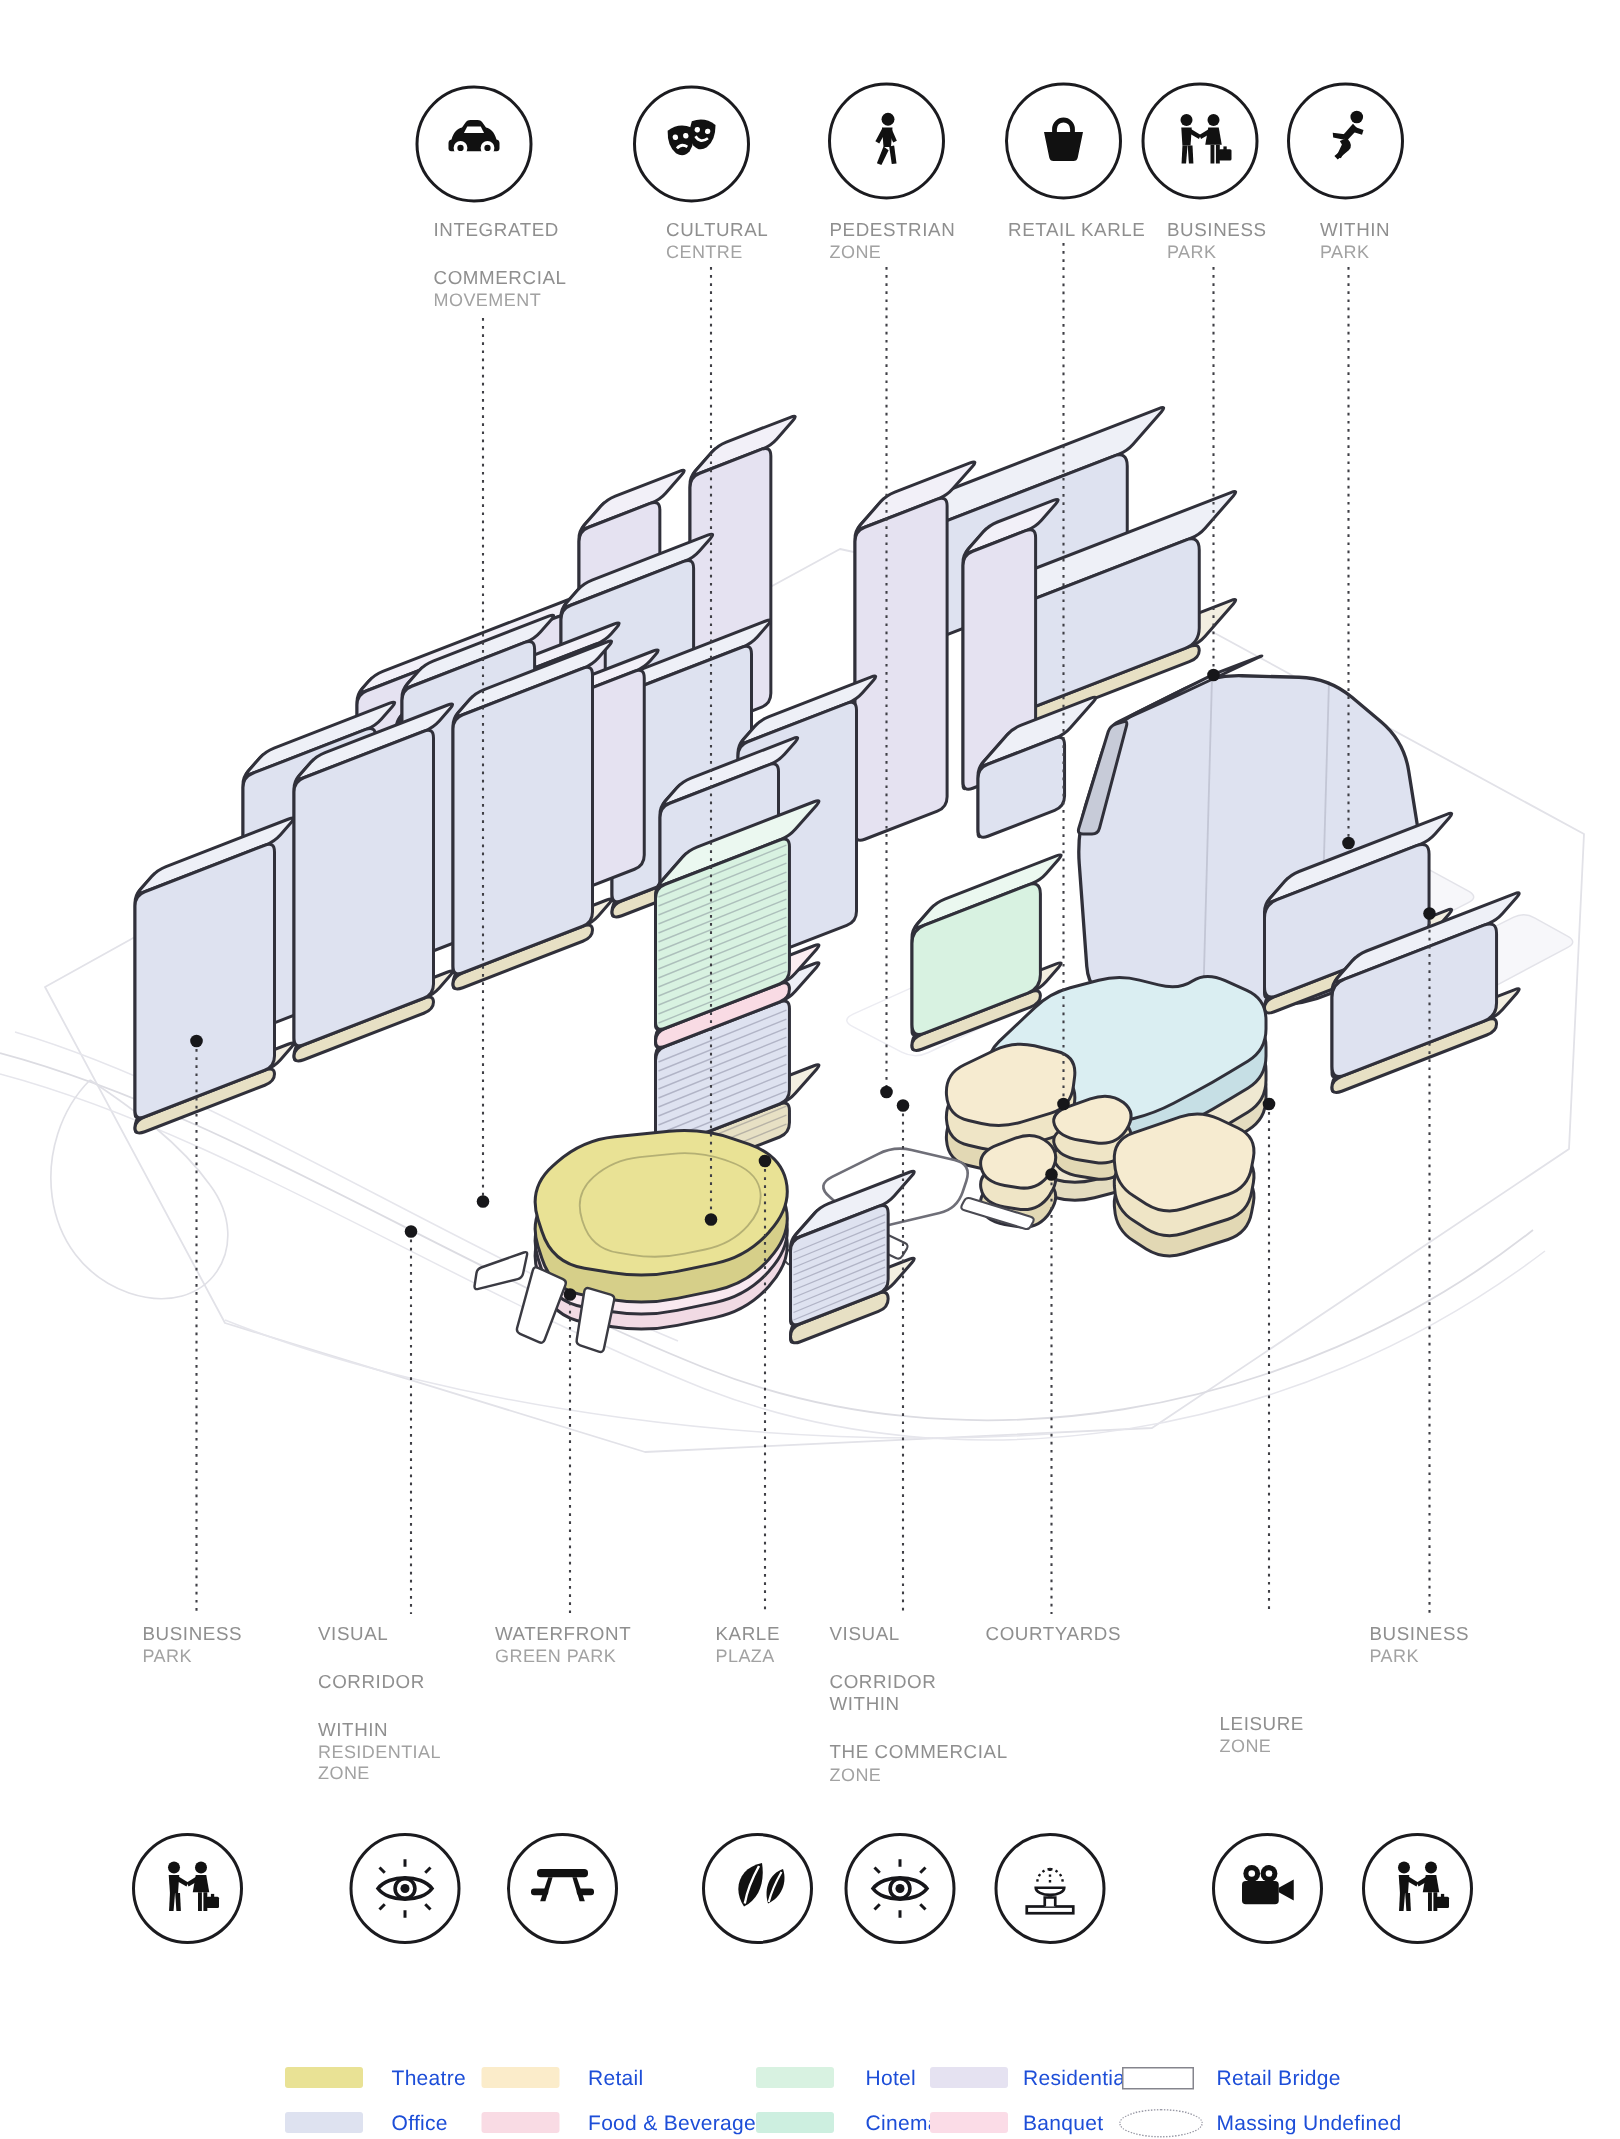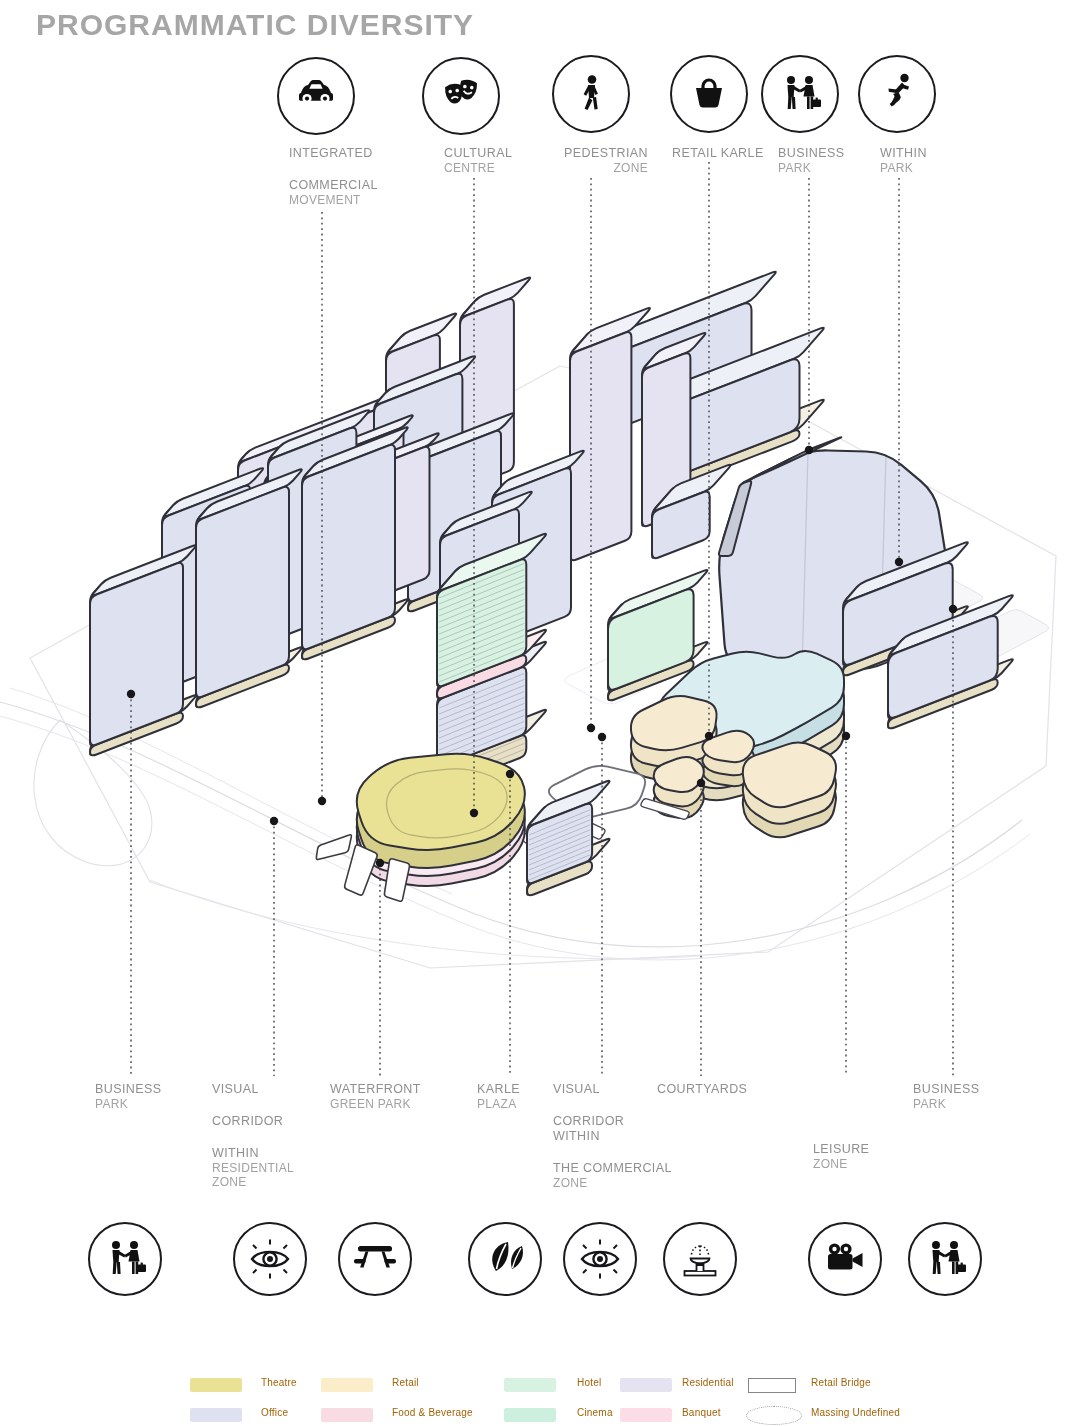--- a/index.html
+++ b/index.html
@@ -12,21 +12,21 @@
           background:#fff;display:flex;align-items:center;justify-content:center;z-index:3;box-sizing:border-box;}
   .circle.small{width:74px;height:74px;}
   .lbl{position:absolute;z-index:3;}
   .ln{display:block;font-size:12.5px;color:#8f8f8f;letter-spacing:.4px;line-height:15px;}
   .ln.sm{font-size:12px;color:#a2a2a2;letter-spacing:.3px;line-height:14px;}
   .ln.gapb{margin-bottom:17px;}
   .ln:empty{display:none;}
   .swatch{position:absolute;width:52px;height:14px;border-radius:2px;z-index:3;}
   .swatch.boxed{width:46px;height:13px;border:1.5px solid #85858d;background:#fff;border-radius:0;}
   .swatch.dotted{width:54px;height:17px;border:1.6px dotted #9a9aa6;border-radius:50%;background:transparent;}
-  .leglab{position:absolute;z-index:3;font-size:10px;color:#a16207;letter-spacing:.2px;}
+  .leglab{position:absolute;z-index:3;font-size:14px;color:#1d4ed8;letter-spacing:.2px;}
   .icon{width:48px;height:48px;}
 </style>
 </head>
 <body>
 
 <div id="page">
   <svg id="axon" width="1080" height="1426" viewBox="0 0 1080 1426">
       <g>
         <path d="M30 658 L318 498 L560 366 L806 420 L1056 556 L1046 766 L768 952 L430 968 L150 882 Z" fill="none" stroke="#e2e2e8" stroke-width="1.2" stroke-linejoin="round"></path>
         <path d="M0 702 C150 742 300 844 470 912 C640 980 860 948 1022 820" fill="none" stroke="#dcdce2" stroke-width="1.2" stroke-linejoin="round"></path>
@@ -247,21 +247,20 @@
         <circle cx="602" cy="737" r="4.2" fill="#17171a"></circle>
         <line x1="701" y1="783" x2="701" y2="1076" stroke="#3f3f45" stroke-width="1.4" stroke-dasharray="1.8 3.6"></line>
         <circle cx="701" cy="783" r="4.2" fill="#17171a"></circle>
         <line x1="846" y1="736" x2="846" y2="1076" stroke="#3f3f45" stroke-width="1.4" stroke-dasharray="1.8 3.6"></line>
         <circle cx="846" cy="736" r="4.2" fill="#17171a"></circle>
         <line x1="953" y1="609" x2="953" y2="1076" stroke="#3f3f45" stroke-width="1.4" stroke-dasharray="1.8 3.6"></line>
         <circle cx="953" cy="609" r="4.2" fill="#17171a"></circle>
       </g>
     </svg>
 
-  <div class="title">PROGRAMMATIC DIVERSITY</div>
 
   <div class="circle" style="left:277px;top:57px;">
     <svg class="icon" viewBox="0 0 48 48">
         <path fill="#111" d="M9 21c1.5-5 4-7.5 7-8l2.5-3.5c.8-1 1.8-1.5 3-1.5h5c1.2 0 2.2.5 3 1.5L32 13c3 .5 5.5 3 7 8 1.5.3 2 1.2 2 2.5V27c0 1-.7 1.8-1.8 1.8H8.8C7.7 28.8 7 28 7 27v-3.5c0-1.3.5-2.2 2-2.5z"></path>
         <path fill="#fff" d="M19.5 12.3h9l2.2 4.4H17.3z"></path>
         <circle cx="15" cy="26.6" r="4.6" fill="#fff"></circle>
         <circle cx="15" cy="26.6" r="2.1" fill="#111"></circle>
         <circle cx="33" cy="26.6" r="4.6" fill="#fff"></circle>
         <circle cx="33" cy="26.6" r="2.1" fill="#111"></circle>
       </svg>
@@ -333,21 +332,21 @@
 
   <div class="lbl" style="left:289px;top:146px;width:110px;">
     <span class="ln gapb">INTEGRATED</span>
     <span class="ln">COMMERCIAL</span>
     <span class="ln sm">MOVEMENT</span>
   </div>
   <div class="lbl" style="left:444px;top:146px;width:90px;">
     <span class="ln">CULTURAL</span>
     <span class="ln sm">CENTRE</span>
   </div>
-  <div class="lbl" style="left:553px;top:146px;width:95px;text-align:right;">
+  <div class="lbl" style="left:553px;top:146px;width:95px;">
     <span class="ln">PEDESTRIAN</span>
     <span class="ln sm">ZONE</span>
   </div>
   <div class="lbl" style="left:672px;top:146px;width:95px;">
     <span class="ln">RETAIL KARLE</span>
   </div>
   <div class="lbl" style="left:778px;top:146px;width:80px;">
     <span class="ln">BUSINESS</span>
     <span class="ln sm">PARK</span>
   </div>

